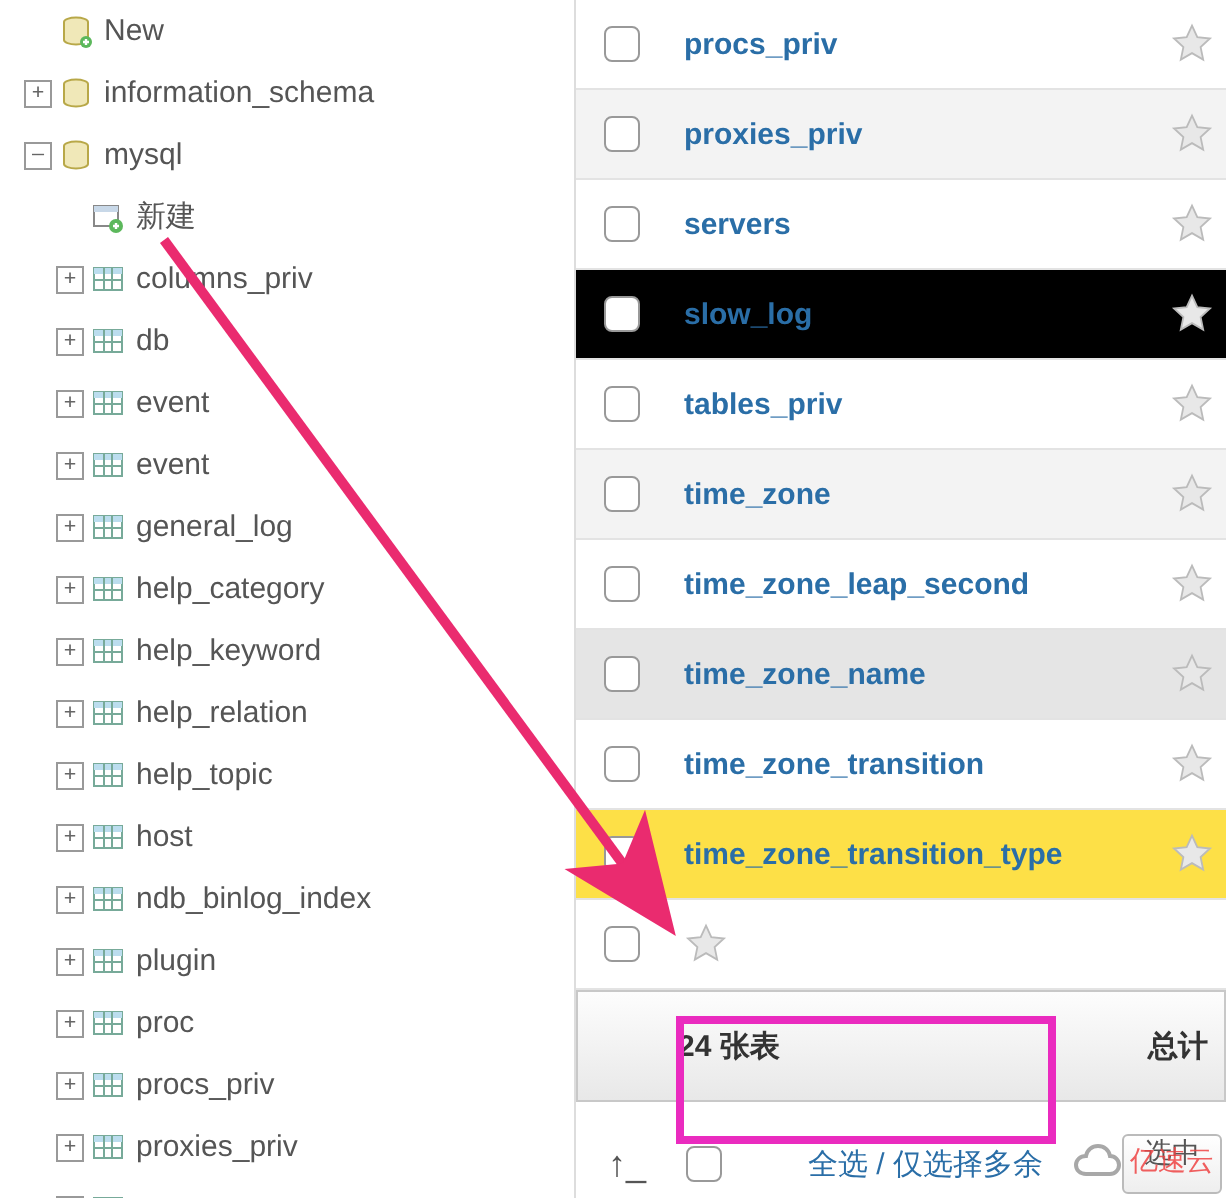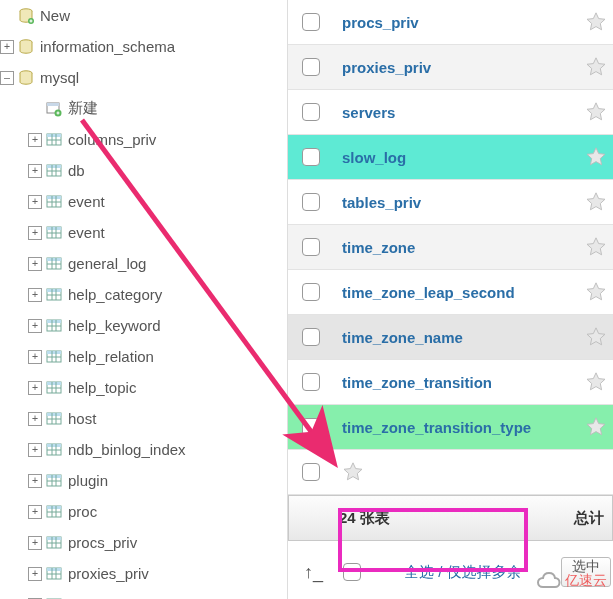--- a/index.html
+++ b/index.html
@@ -22,21 +22,21 @@
 }
 .right-panel {
   flex: 1;
   overflow: hidden;
   position: relative;
 }
 .tree-row {
   display: flex;
   align-items: center;
   height: 31px;
-  padding-left: 0;
+  padding-left: 12px;
 }
 .tree-row.leaf { padding-left: 28px; }
 .expander {
   width: 14px; height: 14px;
   border: 1px solid #999;
   background: #fff;
   display: inline-flex;
   align-items: center;
   justify-content: center;
   font-size: 10px;
@@ -82,21 +82,21 @@
   font-weight: bold;
   font-size: 15px;
   flex: 1;
 }
 .star {
   width: 22px; height: 22px;
   margin-right: 6px;
 }
 .star svg { width: 22px; height: 22px; }
 .summary-row {
-  height: 46px;
+  height: 56px;
   display: flex;
   align-items: center;
   background: linear-gradient(#fdfdfd, #e8e8e8);
   border: 1px solid #c8c8c8;
   padding-left: 50px;
   font-weight: bold;
   font-size: 15px;
   color: #333;
 }
 .summary-row .total {
@@ -469,21 +469,21 @@
         </div>
         <div class="right-row">
     <span class="cb"></span>
     <span class="tname">servers</span>
     <span class="star">
       <svg viewBox="0 0 24 24">
               <path d="M12 2l2.9 6.3 6.9.7-5.1 4.7 1.4 6.8L12 17l-6.1 3.5 1.4-6.8L2.2 9l6.9-.7L12 2z" fill="#e8e8e8" stroke="#bbb"></path>
             </svg>
     </span>
         </div>
-        <div class="right-row" style="background: #5eead4;">
+        <div class="right-row" style="background: #000000;">
     <span class="cb"></span>
     <span class="tname">slow_log</span>
     <span class="star">
       <svg viewBox="0 0 24 24">
               <path d="M12 2l2.9 6.3 6.9.7-5.1 4.7 1.4 6.8L12 17l-6.1 3.5 1.4-6.8L2.2 9l6.9-.7L12 2z" fill="#e8e8e8" stroke="#bbb"></path>
             </svg>
     </span>
         </div>
         <div class="right-row">
     <span class="cb"></span>
@@ -523,21 +523,21 @@
         </div>
         <div class="right-row">
     <span class="cb"></span>
     <span class="tname">time_zone_transition</span>
     <span class="star">
       <svg viewBox="0 0 24 24">
               <path d="M12 2l2.9 6.3 6.9.7-5.1 4.7 1.4 6.8L12 17l-6.1 3.5 1.4-6.8L2.2 9l6.9-.7L12 2z" fill="#e8e8e8" stroke="#bbb"></path>
             </svg>
     </span>
         </div>
-        <div class="right-row" style="background: #86efac;">
+        <div class="right-row" style="background: #fde047;">
     <span class="cb"></span>
     <span class="tname">time_zone_transition_type</span>
     <span class="star">
       <svg viewBox="0 0 24 24">
               <path d="M12 2l2.9 6.3 6.9.7-5.1 4.7 1.4 6.8L12 17l-6.1 3.5 1.4-6.8L2.2 9l6.9-.7L12 2z" fill="#e8e8e8" stroke="#bbb"></path>
             </svg>
     </span>
         </div>
         <div class="right-row">
     <span class="cb"></span>

